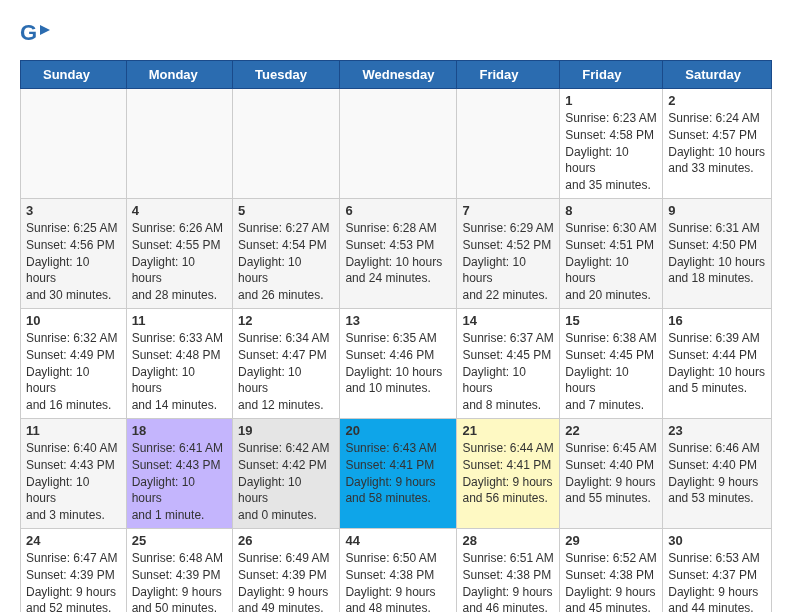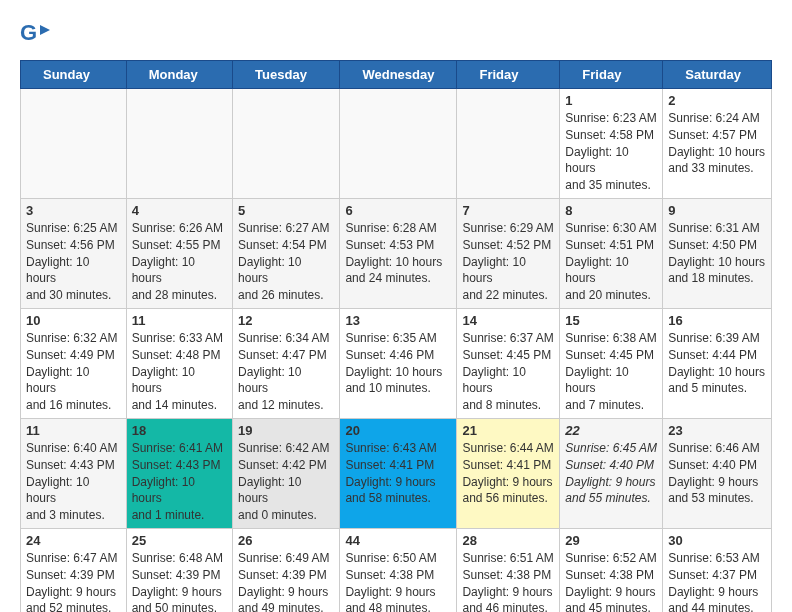--- a/index.html
+++ b/index.html
@@ -198,37 +198,37 @@
         <td>
           <div class="day-number">16</div>
           <div class="day-info">Sunrise: 6:39 AM<br>Sunset: 4:44 PM<br>Daylight: 10 hours<br>and 5 minutes.</div>
         </td>
       </tr>
       <tr>
         <td style="background: rgb(245, 245, 245);">
           <div class="day-number">11</div>
           <div class="day-info">Sunrise: 6:40 AM<br>Sunset: 4:43 PM<br>Daylight: 10 hours<br>and 3 minutes.</div>
         </td>
-        <td style="background: #14b8a6;">
+        <td style="background: #c4b5fd;">
           <div class="day-number">18</div>
           <div class="day-info">Sunrise: 6:41 AM<br>Sunset: 4:43 PM<br>Daylight: 10 hours<br>and 1 minute.</div>
         </td>
         <td style="background: #e5e5e5;">
           <div class="day-number">19</div>
           <div class="day-info">Sunrise: 6:42 AM<br>Sunset: 4:42 PM<br>Daylight: 10 hours<br>and 0 minutes.</div>
         </td>
         <td style="background: #0ea5e9;">
           <div class="day-number">20</div>
           <div class="day-info">Sunrise: 6:43 AM<br>Sunset: 4:41 PM<br>Daylight: 9 hours<br>and 58 minutes.</div>
         </td>
         <td style="background: #fef9c3;">
           <div class="day-number">21</div>
           <div class="day-info">Sunrise: 6:44 AM<br>Sunset: 4:41 PM<br>Daylight: 9 hours<br>and 56 minutes.</div>
         </td>
-        <td style="background: rgb(245, 245, 245); font-style: italic;">
+        <td style="background: rgb(245, 245, 245);">
           <div class="day-number">22</div>
           <div class="day-info">Sunrise: 6:45 AM<br>Sunset: 4:40 PM<br>Daylight: 9 hours<br>and 55 minutes.</div>
         </td>
         <td style="background: rgb(245, 245, 245); margin-left: 24px;">
           <div class="day-number">23</div>
           <div class="day-info">Sunrise: 6:46 AM<br>Sunset: 4:40 PM<br>Daylight: 9 hours<br>and 53 minutes.</div>
         </td>
       </tr>
       <tr>
         <td>

